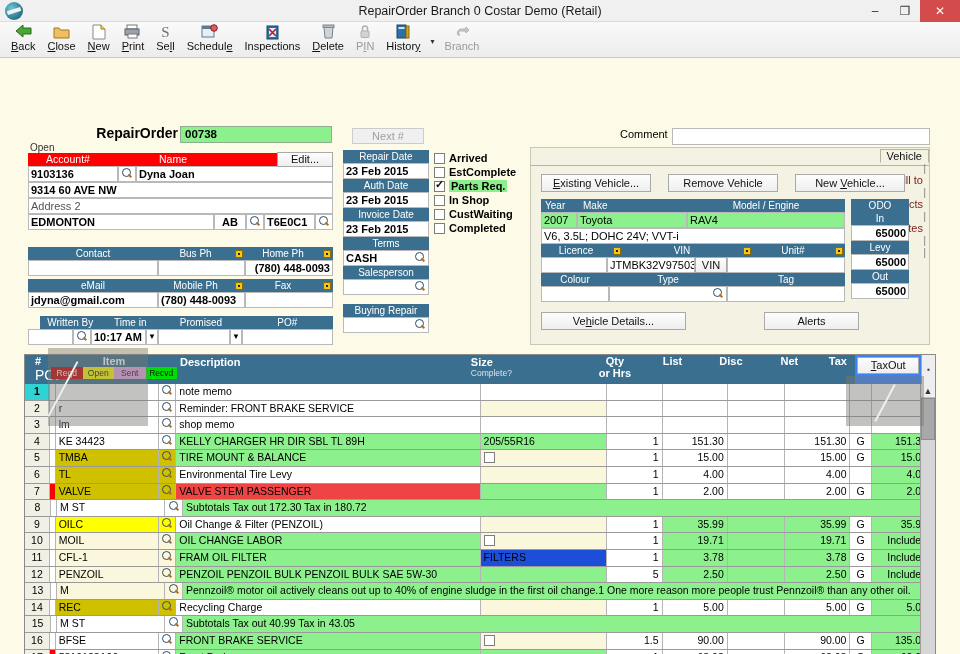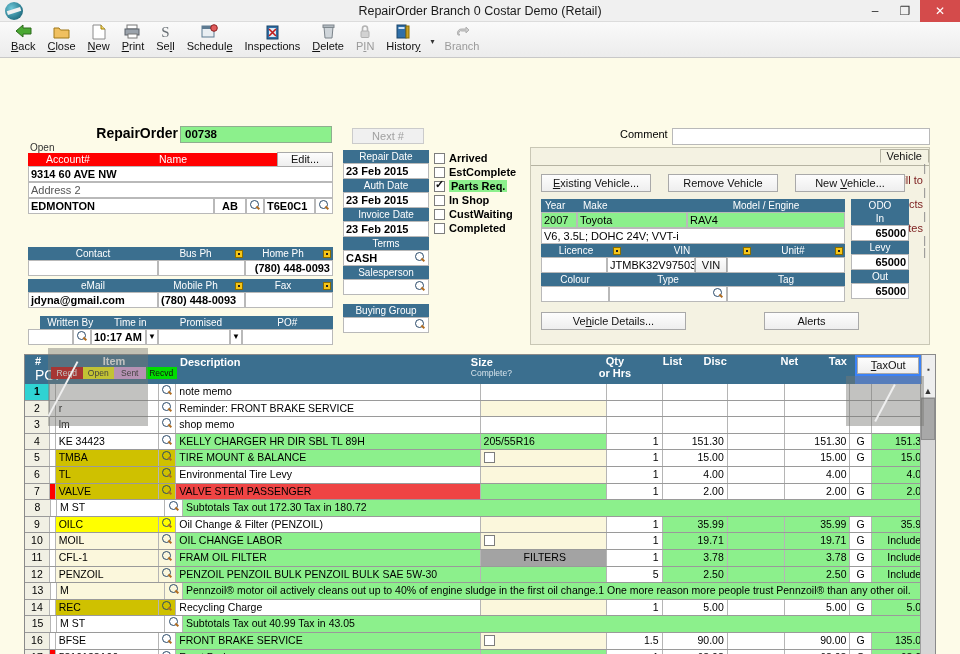--- a/index.html
+++ b/index.html
@@ -288,20 +288,25 @@
   <div class="btn dis" id="nextBtn">Next #</div>
 
   <div style="position:absolute;left:28px;top:95px;width:305px;">
     <div class="redbar">
       <span style="width:80px;text-align:center;">Account#</span>
       <span style="width:130px;text-align:center;">Name</span>
       <span style="flex:1"></span>
     </div>
     <div style="position:absolute;right:0;top:-1px;width:56px;height:15px;" class="btn">Edit...</div>
 
+    <div class="row2">
+      <div class="fld bold" style="width:90px;">9103136</div>
+      <div class="fld" style="width:18px;text-align:center;padding:0;"><span class="mag"></span></div>
+      <div class="fld bold" style="width:197px;">Dyna Joan</div>
+    </div>
     <div class="fld bold" style="width:305px;">9314 60 AVE NW</div>
     <div class="fld" style="width:305px;color:#555;">Address 2</div>
     <div class="row2">
       <div class="fld bold" style="width:186px;">EDMONTON</div>
       <div class="fld bold" style="width:32px;text-align:center;">AB</div>
       <div class="fld" style="width:18px;text-align:center;padding:0;"><span class="mag"></span></div>
       <div class="fld bold" style="width:51px;">T6E0C1</div>
       <div class="fld" style="width:18px;text-align:center;padding:0;"><span class="mag"></span></div>
     </div>
   </div>
@@ -369,21 +374,21 @@
     <div class="hdr">Terms</div>
     <div class="fld bold" style="display:flex;justify-content:space-between;align-items:center;">
       <span>CASH</span>
       <span class="mag"></span>
     </div>
     <div class="hdr">Salesperson</div>
     <div class="fld" style="display:flex;justify-content:space-between;align-items:center;">
       <span></span>
       <span class="mag"></span>
     </div>
-    <div class="hdr" style="margin-top:9px;">Buying Group</div>
+    <div class="hdr" style="margin-top:9px;">Buying Repair</div>
     <div class="fld" style="display:flex;justify-content:space-between;align-items:center;">
       <span></span>
       <span class="mag"></span>
     </div>
   </div>
 
   <div id="chkCol">
     <div class="crow">
       <span class="cbx"></span>
       <span>Arrived</span>
@@ -527,21 +532,21 @@
       <div class="gh" style="width:318px;border:0;">Description</div>
       <div style="width:132px;">
         <div class="gh" style="border:0;padding-left:3px;">Size</div>
         <div style="font-size:8.5px;padding-left:3px;color:#d8e4ec;font-weight:normal;">Complete?</div>
       </div>
       <div style="width:58px;text-align:center;">
         <div class="gh" style="border:0;padding:0;">Qty</div>
         <div class="gh" style="border:0;padding:0;">or Hrs</div>
       </div>
       <div class="gh" style="width:68px;border:0;text-align:center;padding:0;">List</div>
-      <div class="gh" style="width:60px;border:0;text-align:left;padding:0;">Disc</div>
+      <div class="gh" style="width:60px;border:0;text-align:center;padding:0;">Disc</div>
       <div class="gh" style="width:68px;border:0;text-align:center;padding:0;">Net</div>
       <div class="gh" style="width:38px;border:0;text-align:center;padding:0;">Tax</div>
       <div style="width:auto;flex:1;background:#3b82f6;padding:2px 2px 0 0;">
         <div class="btn" style="width:62px;height:17px;margin-left:2px;">
             <span><u>T</u>axOut</span>
           </div>
       </div>
       <div style="width:15px;background:#eee;border-left:1px solid #aaa;text-align:center;font-size:8px;line-height:29px;color:#333;">▪</div>
     </div>
 
@@ -687,21 +692,21 @@
           <div class="gc colTax">G</div>
           <div class="gc num colOut" style="background: rgb(140, 240, 140);">Included</div>
           <div class="gc" style="flex: 1 1 0%;"></div>
         </div>
         <div class="gr">
           <div class="gc colNo" style="background: rgb(241, 240, 228);">11</div>
           <div class="gc po" style="width: 6px; padding: 0px;"></div>
           <div class="gc colItem" style="background: rgb(251, 247, 220);">CFL-1</div>
           <div class="gc colMag" style="background: rgb(251, 247, 220);"><span class="mag"></span></div>
           <div class="gc colDesc" style="background: rgb(140, 240, 140);">FRAM OIL FILTER</div>
-          <div class="gc colSize" style="background: #a3a3a3; text-align: center;">FILTERS</div>
+          <div class="gc colSize" style="background: #1d4ed8;">FILTERS</div>
           <div class="gc num colQty" style="background: rgb(255, 255, 255);">1</div>
           <div class="gc num colList" style="background: rgb(140, 240, 140);">3.78</div>
           <div class="gc num colDisc" style="background: rgb(140, 240, 140);"></div>
           <div class="gc num colNet" style="background: rgb(140, 240, 140);">3.78</div>
           <div class="gc colTax">G</div>
           <div class="gc num colOut" style="background: rgb(140, 240, 140);">Included</div>
           <div class="gc" style="flex: 1 1 0%;"></div>
         </div>
         <div class="gr">
           <div class="gc colNo" style="background: rgb(241, 240, 228);">12</div>

